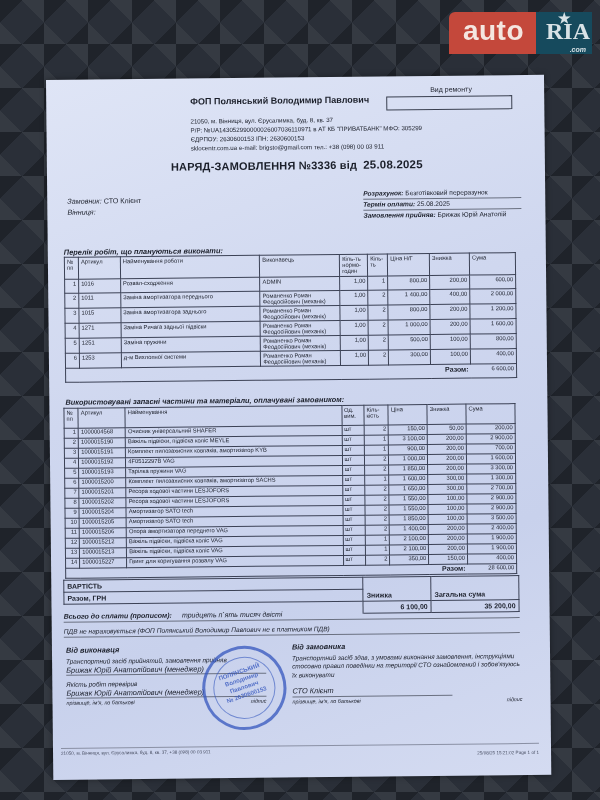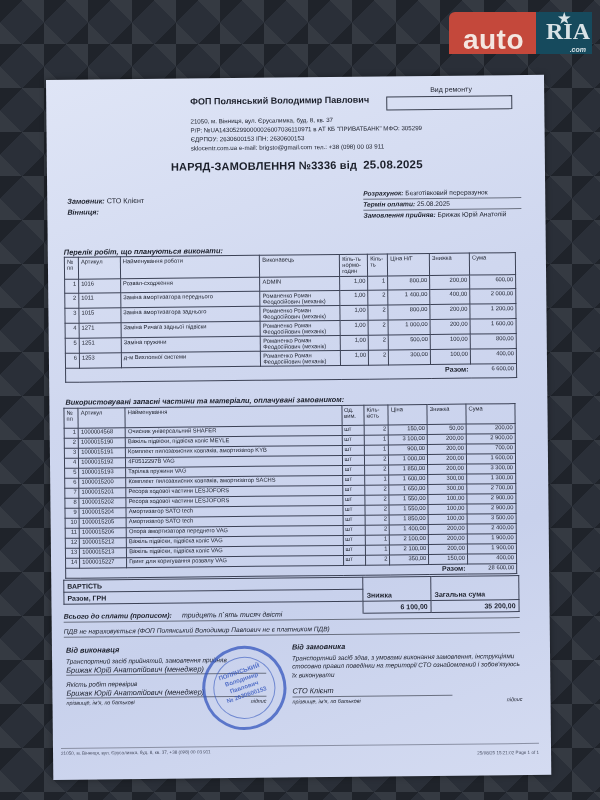--- a/index.html
+++ b/index.html
@@ -21,38 +21,38 @@
     background: linear-gradient(160deg, #dfe5f6 0%, #cfd7ef 40%, #c8d1ec 70%, #d4dbf1 100%);
     transform: rotate(-0.6deg);
     transform-origin: top left;
     box-shadow: 0 0 6px rgba(0,0,0,0.4);
   }
   .wm {
     position: absolute; right: 8px; top: 12px; display: flex; height: 42px;
   }
   .wm-auto {
     background: #c4483b; color: #f4e6e0; font-size: 28px; font-weight: bold;
-    padding: 12px 12px 0 14px; border-radius: 6px 0 0 0; letter-spacing: 0.5px;
+    padding: 3px 12px 0 14px; border-radius: 6px 0 0 0; letter-spacing: 0.5px;
   }
   .wm-ria {
     background: #164a5d; color: #d8e2e6; font-family: "Liberation Serif", serif;
     font-size: 24px; font-weight: bold; padding: 6px 8px 0 10px; position: relative; width: 56px;
   }
   .wm-ria .star { position: absolute; top: -2px; left: 22px; font-size: 14px; }
   .wm-ria .com { position: absolute; bottom: 1px; right: 6px; font-size: 7px; font-style: italic; font-family: "Liberation Sans", sans-serif; }
 
   .abs { position: absolute; }
   .firm { left: 144px; top: 18px; font-size: 9px; font-weight: bold; }
   .repair-label { left: 384px; top: 10px; font-size: 7px; }
   .repair-box { left: 340px; top: 20px; width: 126px; height: 14px; border: 1px solid #3a4050; }
   .req { left: 144px; top: 38px; font-size: 6.2px; line-height: 9px; }
   .title { left: 124px; top: 82px; font-size: 11px; font-weight: bold; letter-spacing: 0.2px; }
   .title .date { margin-left: 6px; font-size: 11.5px; }
   .cust { left: 20px; top: 116px; font-size: 7.2px; line-height: 11px; }
-  .cust i { font-weight: bold; }
+  .cust i { font-weight: normal; }
   .pay { left: 316px; top: 112px; font-size: 6.6px; line-height: 10px; width: 158px; }
   .pay div { border-bottom: 1px solid #6a7080; }
   .pay div:last-child { border-bottom: none; }
   .pay b { font-style: italic; }
   .section-title { font-size: 7.4px; font-weight: bold; font-style: italic; }
   .s1 { left: 16px; top: 168px; }
   .s2 { left: 16px; top: 318px; }
 
   table { border-collapse: collapse; font-size: 5.8px; position: absolute; }
   td, th { border: 1px solid #3c4256; padding: 1px 2px; vertical-align: top; text-align: left; font-weight: normal; }

